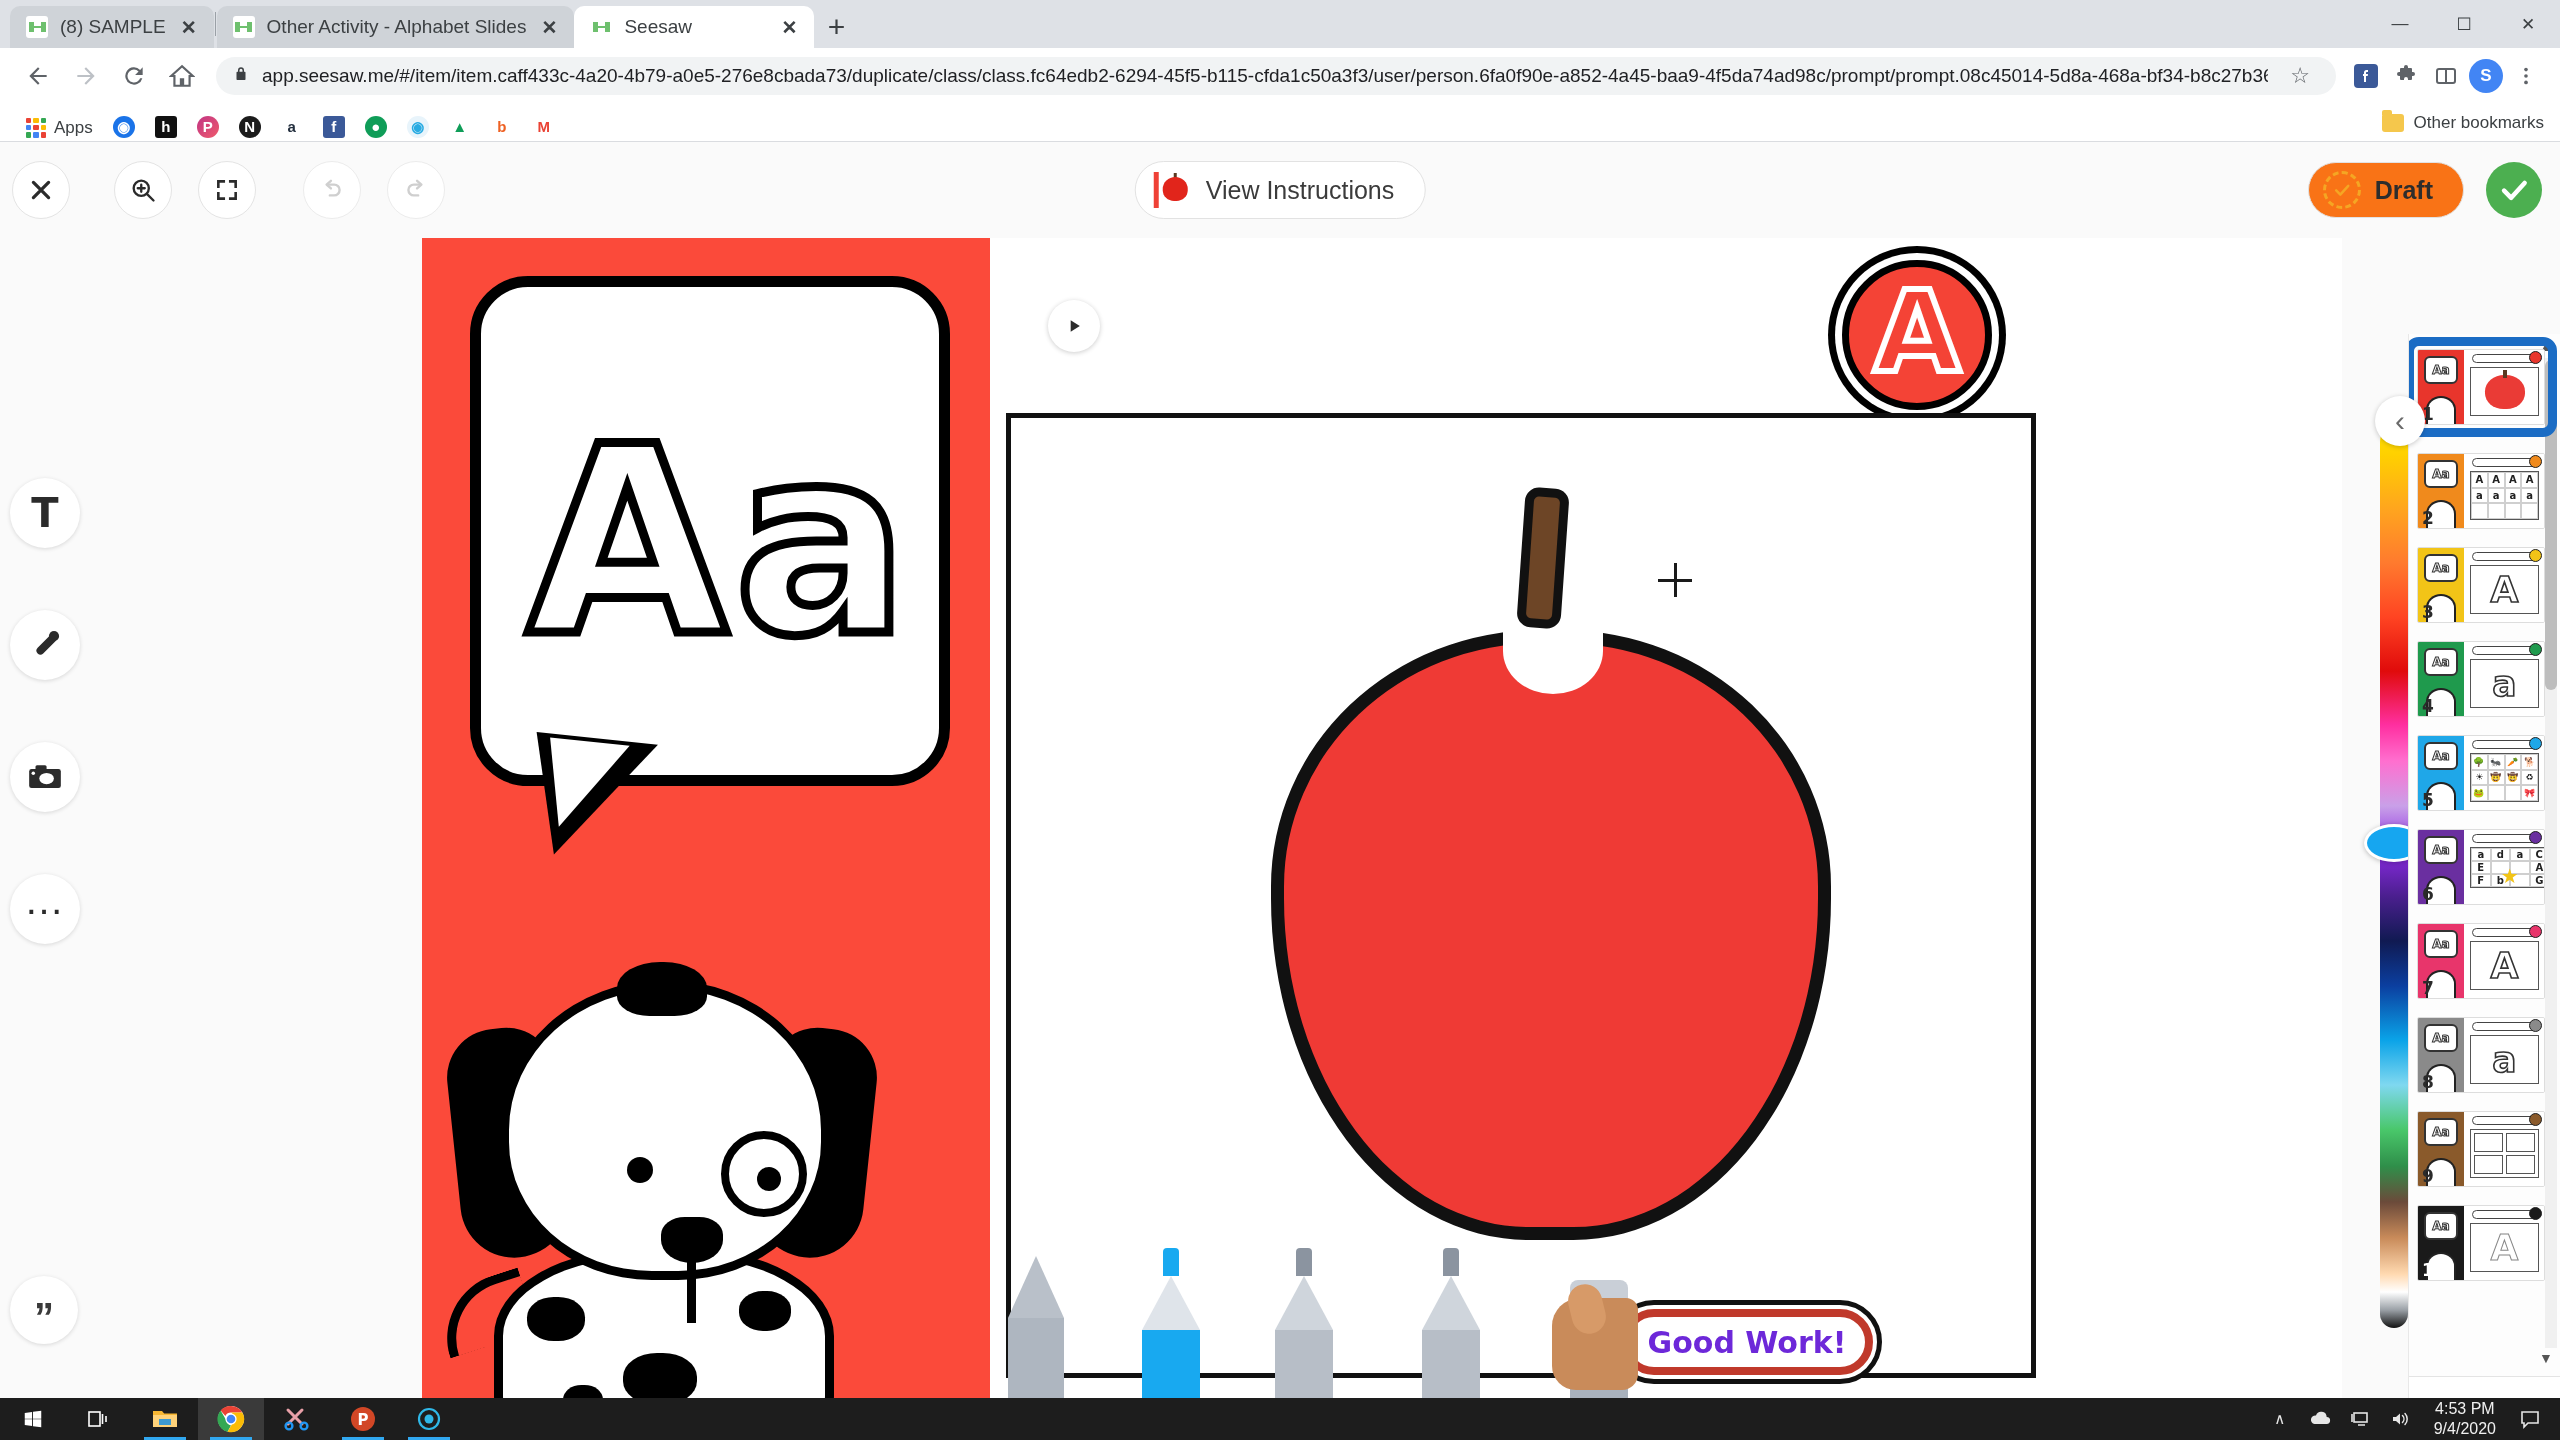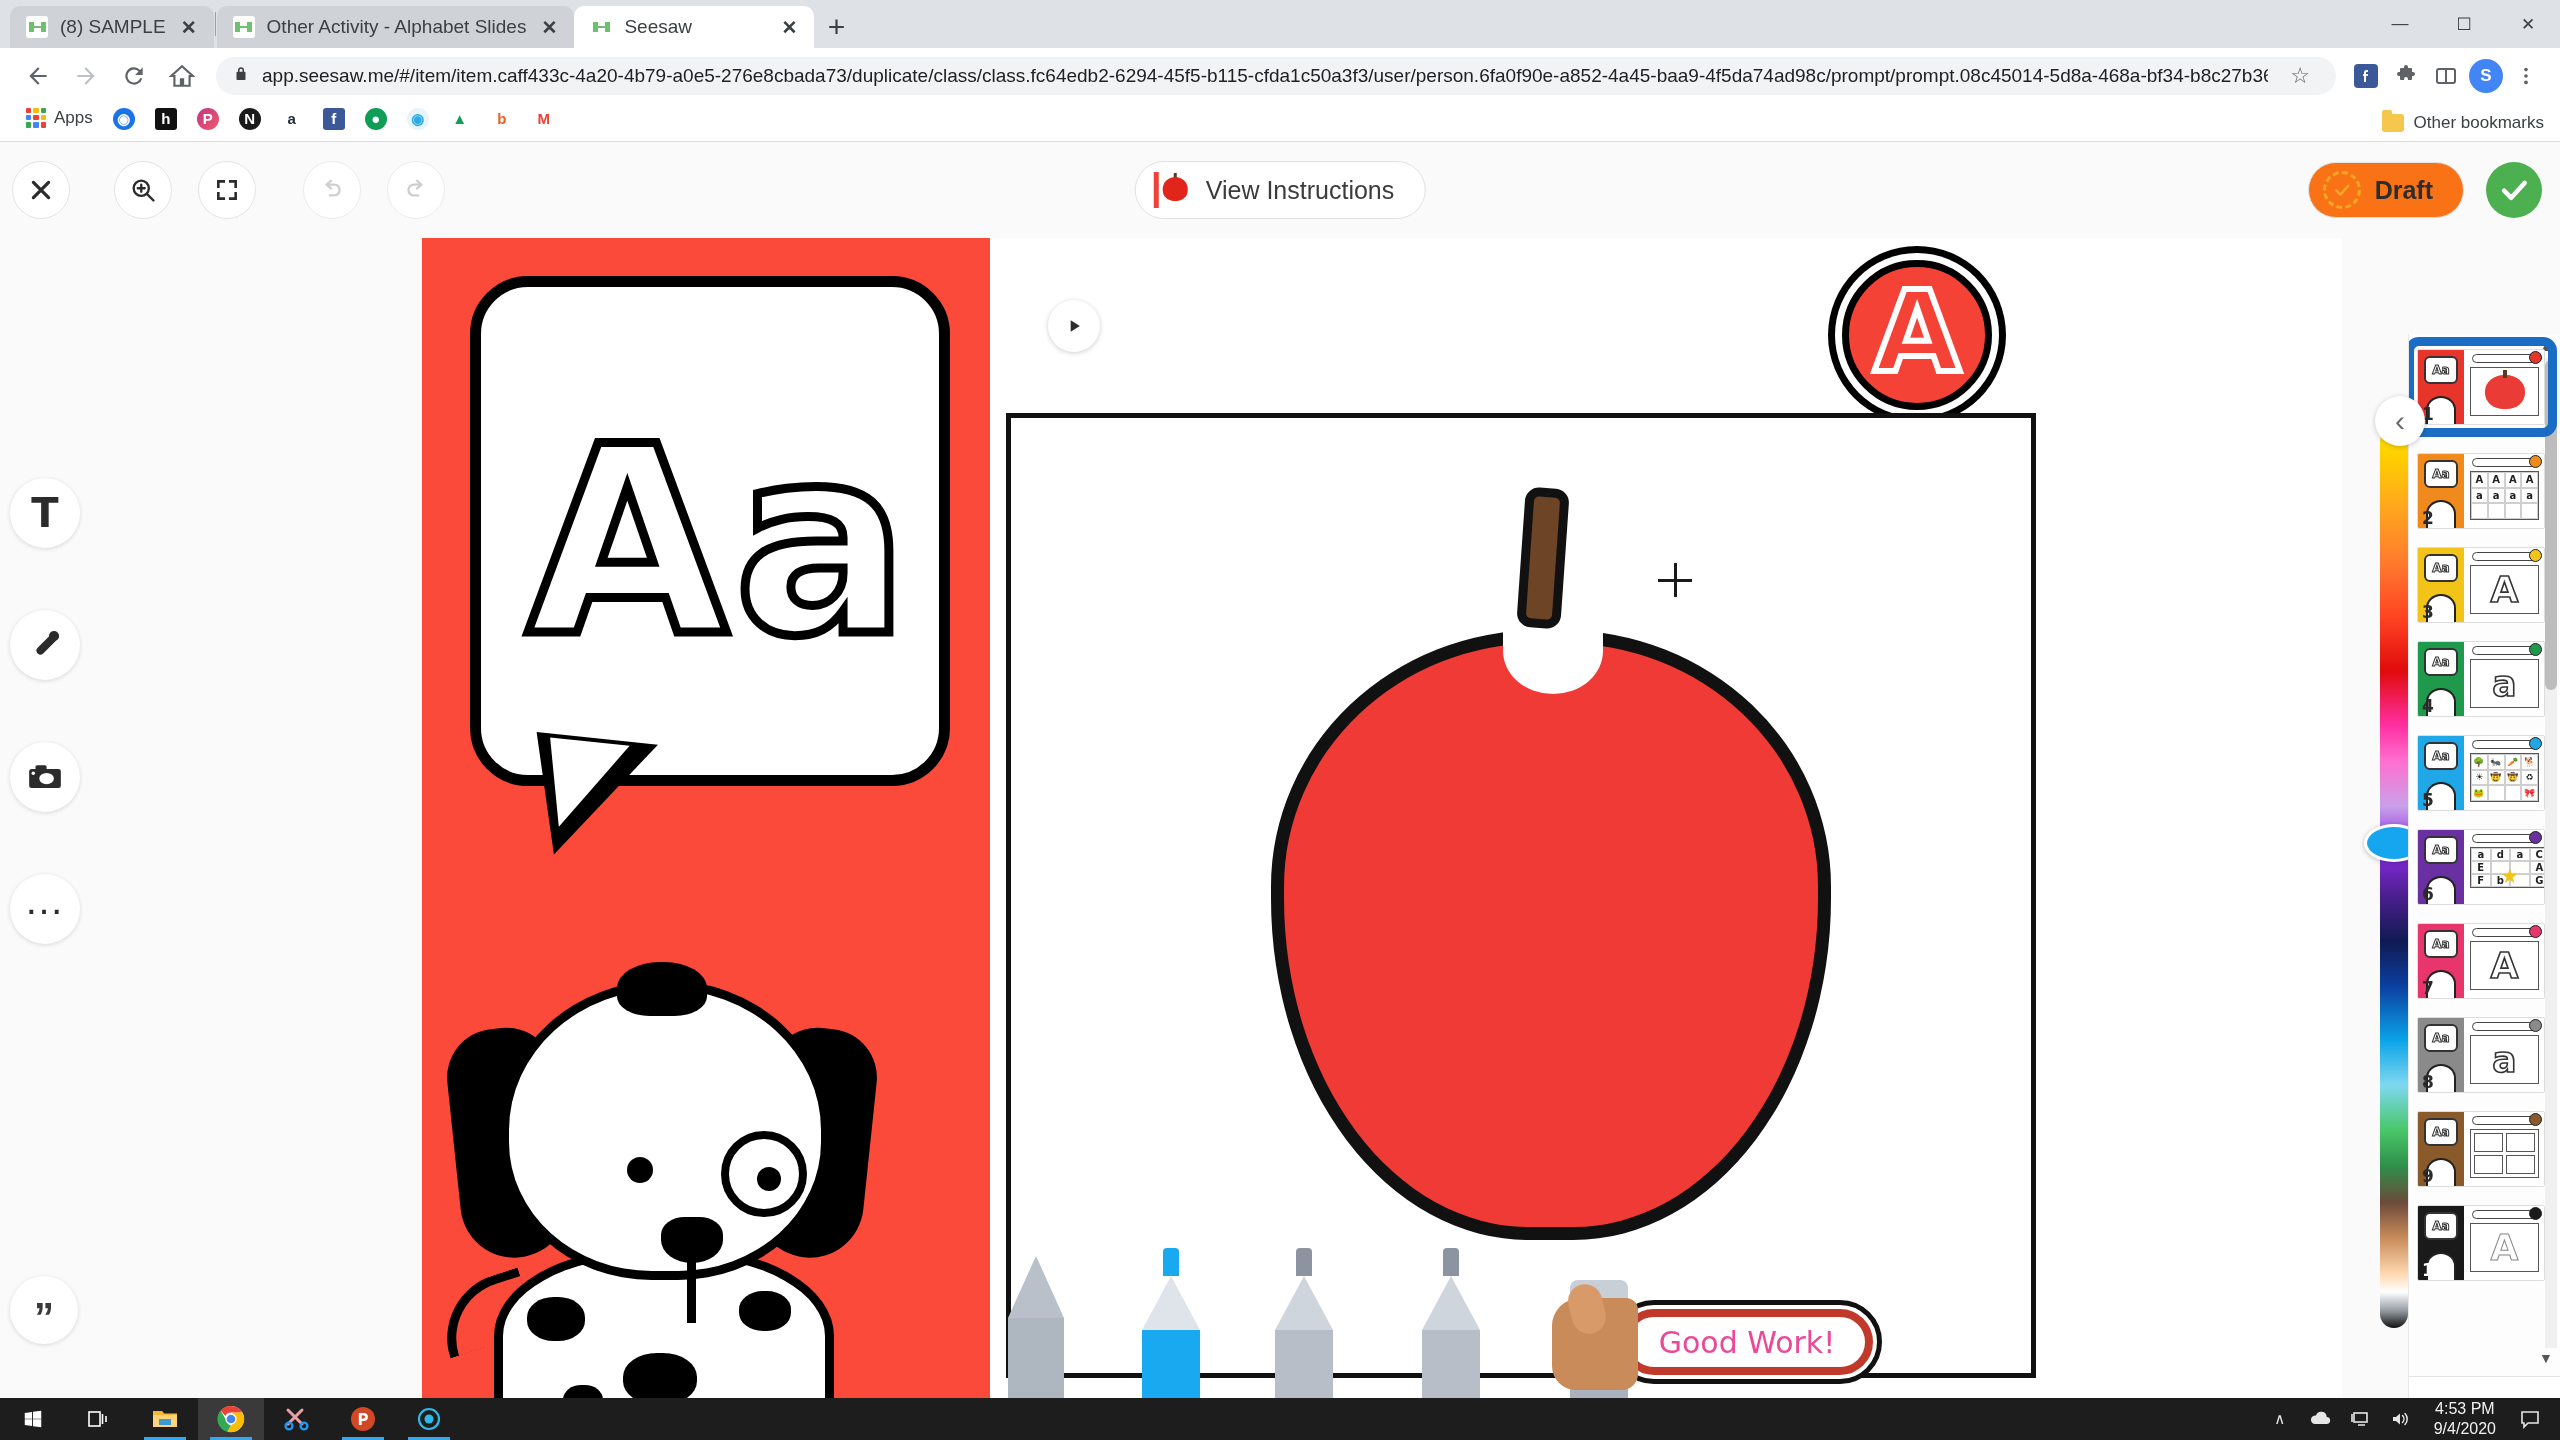--- a/index.html
+++ b/index.html
@@ -96,21 +96,21 @@
     justify-content: center; color: #fff; flex: 0 0 34px;
   }
 
   .bookmarks {
     height: 38px; background: #ffffff;
     display: flex; align-items: center; padding: 0 16px;
     gap: 0px; border-bottom: 1px solid #dadce0;
     font-size: 17px; color: #3c4043;
   }
   .bm {
-    display: flex; align-items: flex-start; gap: 8px;
+    display: flex; align-items: flex-end; gap: 8px;
     padding: 0 10px; height: 30px;
   }
   .bm-ico { width: 22px; height: 22px; flex:0 0 22px; border-radius: 3px;
             display:flex;align-items:center;justify-content:center;
             font-size: 15px; font-weight: 700; color: #fff; }
   .grid-ico {
     width: 20px; height: 20px; flex: 0 0 20px;
     display: grid; grid-template-columns: repeat(3,1fr);
     grid-template-rows: repeat(3,1fr); gap: 2px;
   }
@@ -393,21 +393,21 @@
     position: absolute; inset: 0; border: 5px solid #111;
     border-radius: 42px; background: #fff;
   }
   .gw-inner {
     position: absolute; inset: 9px; border: 8px solid #c0392b;
     border-radius: 34px; background: #fff;
     display: flex; align-items: center; justify-content: center;
   }
   .gw-inner span {
     font-family: "DejaVu Sans", sans-serif;
-    font-size: 30px; font-weight: 400; color: #ec4899; white-space: nowrap;
+    font-size: 30px; font-weight: 700; color: #6d28d9; white-space: nowrap;
   }
   .thumb-hand {
     position: absolute; left: -60px; bottom: -6px; width: 86px; height: 92px;
     background: #c98b5a; border-radius: 28px 12px 16px 24px; z-index: 5;
   }
   .thumb-hand::after {
     content:""; position: absolute; left: 18px; top: -14px;
     width: 34px; height: 50px; background: #d79a68;
     border-radius: 18px; transform: rotate(-14deg);
   }

